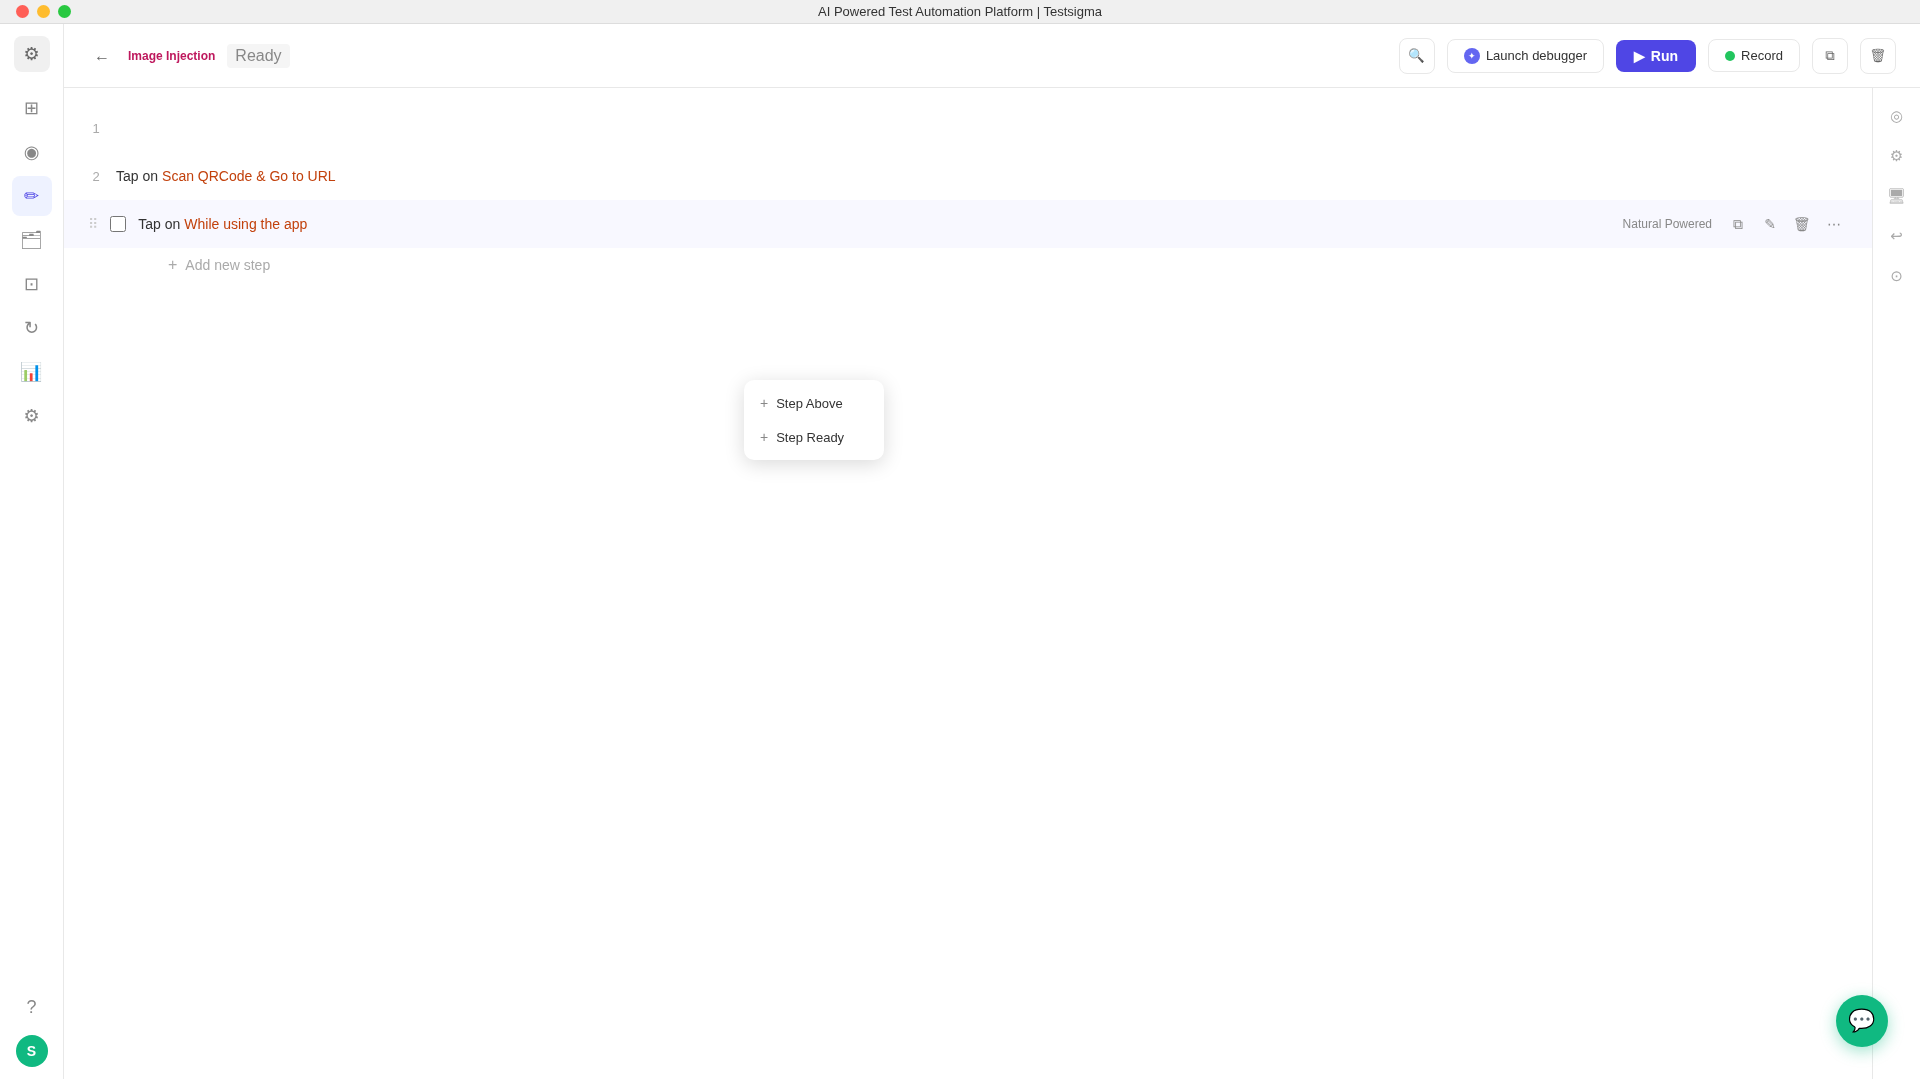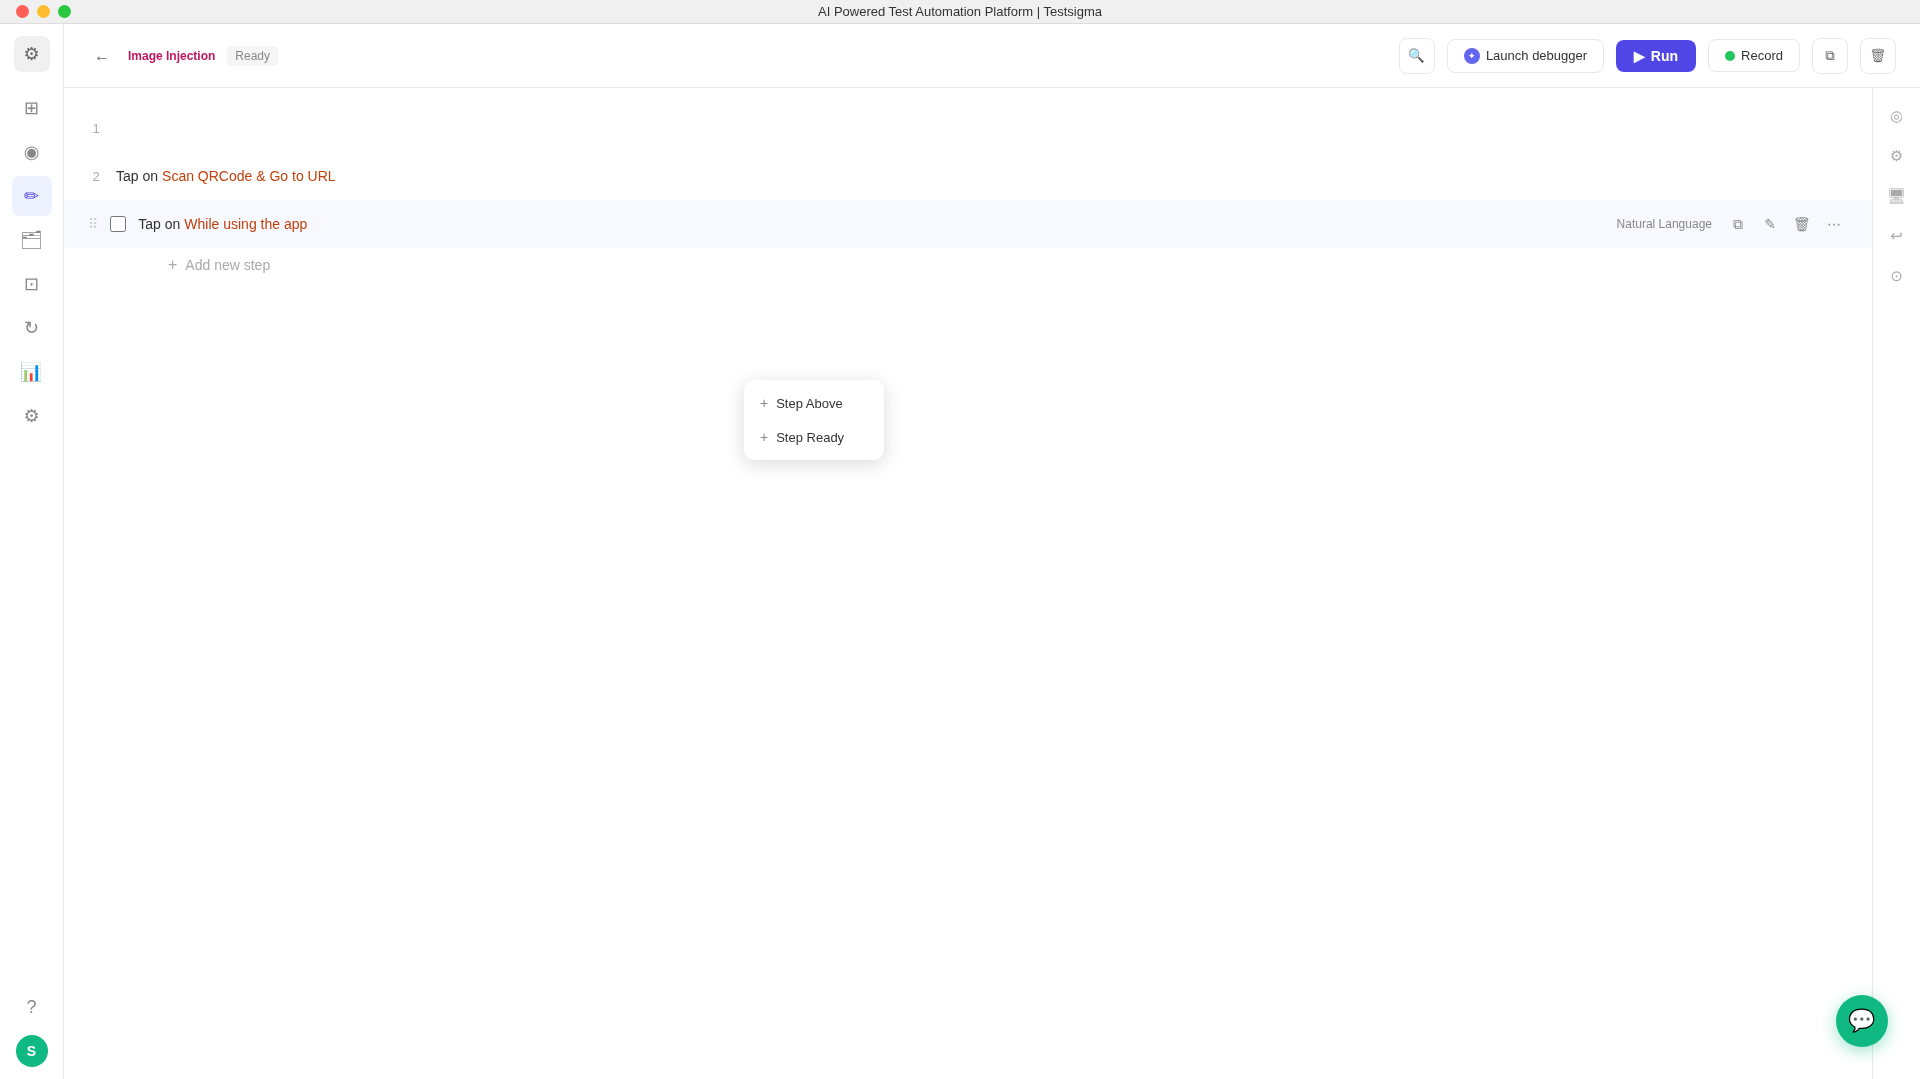--- a/index.html
+++ b/index.html
@@ -138,21 +138,21 @@
       justify-content: center;
       color: #666;
       font-size: 16px;
     }
     .page-title {
       font-size: 12px;
       font-weight: 600;
       color: #be185d;
     }
     .status-badge {
-      font-size: 12px;
+      font-size: 16px;
       color: #888;
       background: #f5f5f5;
       padding: 3px 8px;
       border-radius: 4px;
     }
     .header-spacer { flex: 1; }
     .search-btn {
       width: 36px;
       height: 36px;
       border-radius: 8px;
@@ -505,21 +505,21 @@
         </div>
 
         <div class="step-row active">
           <span class="drag-handle">⠿</span>
           <input type="checkbox" class="step-checkbox" style="">
           <div class="step-content">
             <span class="step-action">Tap on</span>
             <span class="step-target">While using the app</span>
           </div>
           <div class="step-actions">
-            <span class="step-action-label">Natural Language</span>
+            <span class="step-action-label">Natural Powered</span>
             <button class="step-icon-btn">
               <span>⧉</span>
             </button>
             <button class="step-icon-btn">
               <span>✎</span>
             </button>
             <button class="step-icon-btn">
               <span>🗑</span>
             </button>
             <button class="step-icon-btn">

